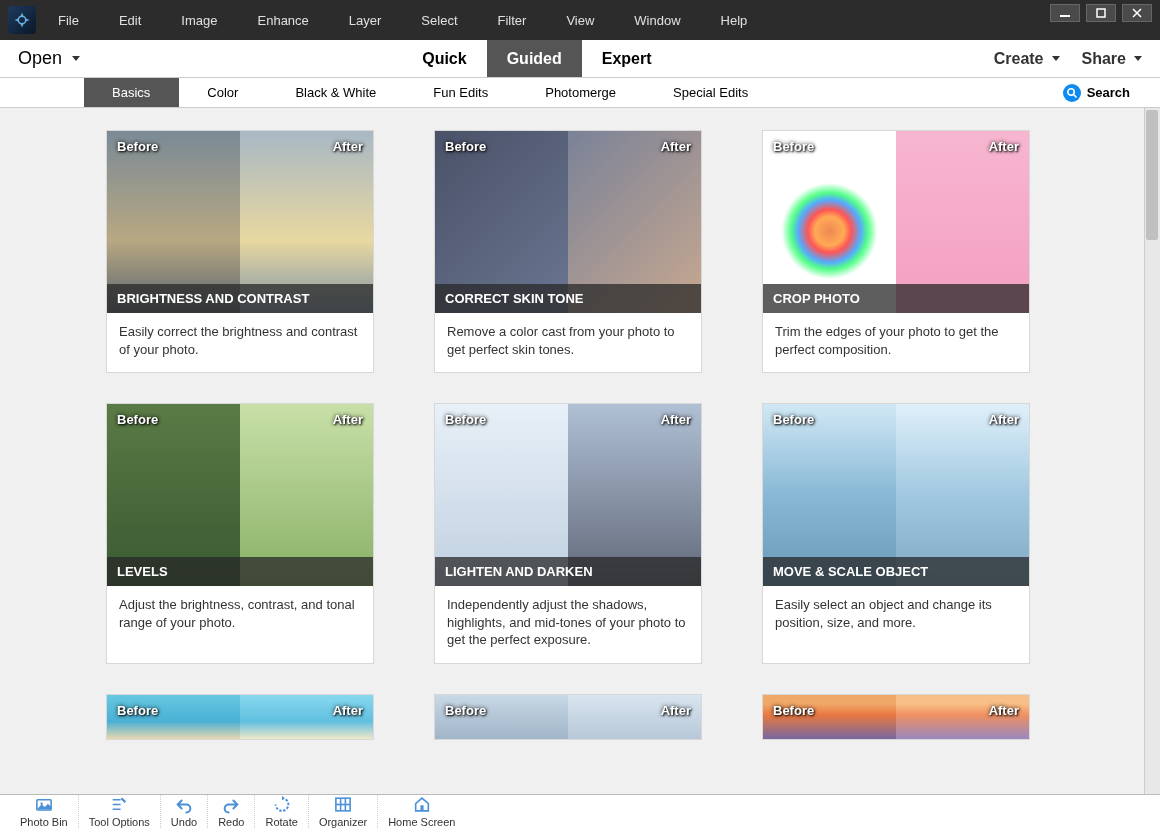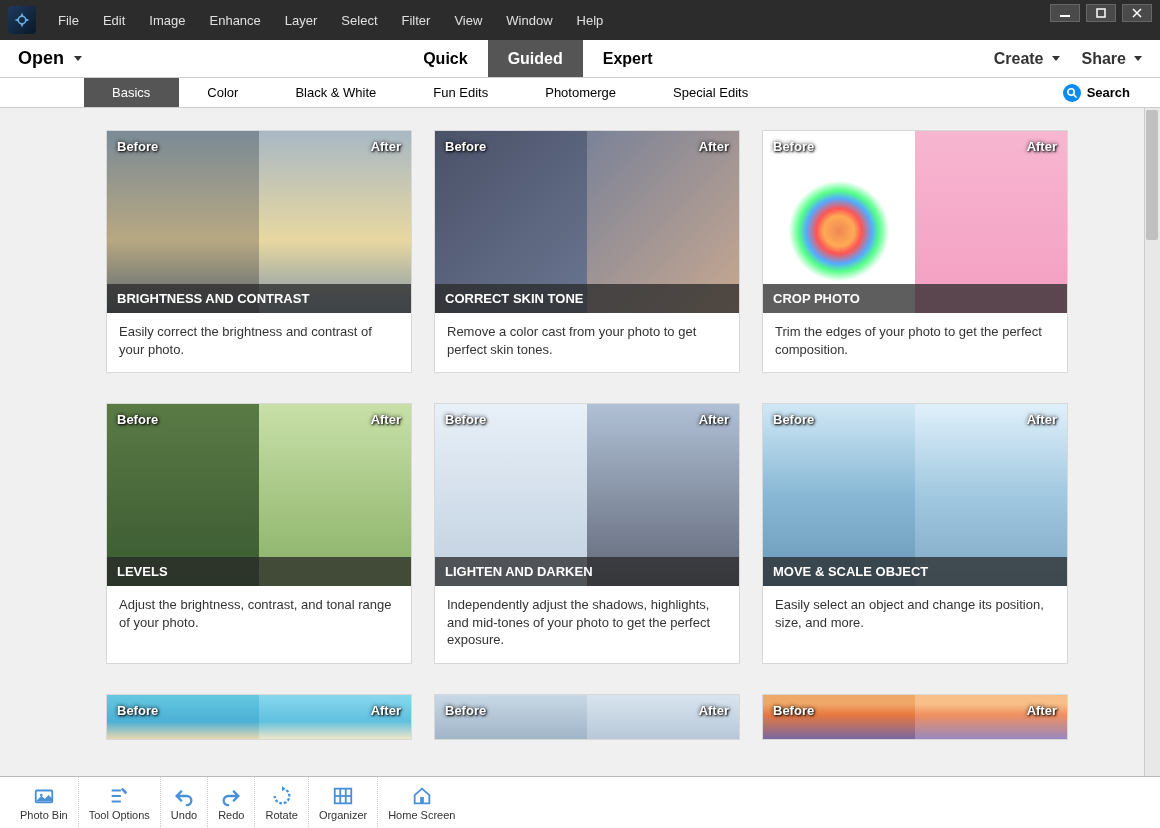--- a/index.html
+++ b/index.html
@@ -1,49 +1,49 @@
 <!DOCTYPE html>
 <html><head>
 <meta charset="utf-8">
 <style>
 * { box-sizing: border-box; margin: 0; padding: 0; }
 body { font-family: "Segoe UI", Tahoma, Arial, sans-serif; font-size: 13px; background: #fff; width: 1160px; height: 828px; overflow: hidden; display: flex; flex-direction: column; }
 .titlebar { height: 40px; background: #2c2c2c; display: flex; align-items: center; color: #ddd; position: relative; }
 .app-icon { width: 28px; height: 28px; margin: 0 10px 0 8px; background: linear-gradient(135deg,#1e3a5f,#0a1828); border-radius: 4px; display:flex; align-items:center; justify-content:center; }
 .app-icon svg { width:18px; height:18px; }
-.menu { display: flex; gap: 0; height:100%; }
+.menu { display: flex; gap: 16px; height:100%; }
 .menu-item { padding: 0 12px; color: #e0e0e0; font-size: 13px; cursor: pointer; height:100%; display:flex; align-items:center;}
 .window-controls { position:absolute; right:8px; top:4px; display:flex; gap:6px; }
 .win-btn { width:30px; height:18px; background:#4a4a4a; border:1px solid #666; display:flex; align-items:center; justify-content:center; color:#fff; font-size:11px; cursor:pointer;}
 .modebar { height: 38px; background: #fff; border-bottom:1px solid #ccc; display:flex; align-items:center; padding:0 18px; }
-.open-btn { font-weight:bold; font-size:18px; cursor:pointer; display:flex; align-items:center; gap:10px;}
+.open-btn { font-weight:normal; font-size:18px; cursor:pointer; display:flex; align-items:center; gap:10px;}
 .tri { width:0; height:0; border-left:4px solid transparent; border-right:4px solid transparent; border-top:5px solid #333; }
 .mode-tabs { margin:0 auto; display:flex; height:100%; align-items:stretch;}
 .mode-tab { font-weight:bold; font-size:16px; padding:0 20px; display:flex; align-items:center; cursor:pointer;}
 .mode-tab.active { background:#555; color:#fff; }
 .right-actions { display:flex; align-items:center; gap:22px; }
 .action-btn { font-weight:bold; font-size:16px; cursor:pointer; display:flex; align-items:center; gap:8px; color:#333;}
 .catbar { height: 30px; background:#fff; border-bottom:1px solid #ccc; display:flex; align-items:stretch; padding-left:84px; }
 .cat-tab { padding:0 28px; display:flex; align-items:center; font-size:13px; font-weight:normal; cursor:pointer; border-right:1px solid transparent;}
 .cat-tab.active { background:#555; color:#fff; }
 .search-wrap { margin-left:auto; display:flex; align-items:center; gap:6px; padding-right:30px; cursor:pointer;}
 .search-icon { width:18px; height:18px; border-radius:50%; background:#0d8bf0; display:flex; align-items:center; justify-content:center;}
 .content { flex:1; background:#f0f0f0; overflow-y:auto; position:relative; }
 .scrollbar-gutter { position:absolute; right:0; top:0; width:16px; height:100%; background:#e8e8e8; border-left:1px solid #ccc;}
 .scrollbar-thumb { position:absolute; right:2px; top:2px; width:12px; height:130px; background:#c0c0c0; border-radius:2px;}
 .grid { padding:22px 40px 22px 106px; display:grid; grid-template-columns: repeat(3, 286px); gap:30px 42px;}
-.card { background:#fff; border:1px solid #d8d8d8; width:306px;}
+.card { background:#fff; border:1px solid #d8d8d8; width:268px;}
 .thumb { height:182px; position:relative; background:#888; overflow:hidden;}
 .thumb .split { display:flex; height:100%; }
 .thumb .half { flex:1; }
 .ba { position:absolute; top:8px; font-size:13px; font-weight:bold; color:#fff; text-shadow:0 0 4px rgba(0,0,0,.9),1px 1px 2px rgba(0,0,0,.9);}
 .ba.before { left:10px; } .ba.after { right:10px; }
 .title-band { position:absolute; left:0; right:0; bottom:0; background:rgba(40,40,40,.75); color:#fff; font-weight:bold; font-size:13px; padding:7px 10px;}
 .desc { padding:10px 12px 14px; font-size:13px; color:#333; line-height:1.35; min-height:56px;}
-.bottombar { height:52px; border-top:1px solid #bbb; background:#fff; display:flex; align-items:center; padding:0 10px; gap:0;}
+.bottombar { height:34px; border-top:1px solid #bbb; background:#fff; display:flex; align-items:center; padding:0 10px; gap:0;}
 .tool { display:flex; flex-direction:column; align-items:center; justify-content:center; gap:2px; padding:0 10px; cursor:pointer; font-size:11px; color:#333; height:100%; border-right:1px dotted #ccc;}
 .tool:last-of-type { border-right:none;}
 .tool svg { width:22px; height:22px; }
 .card.partial .thumb { height: 44px; }
 
 .t1a{background:linear-gradient(#7a8a96,#b8a882 60%,#5a6570);} .t1b{background:linear-gradient(#a8b8c5,#e8d8a0 60%,#8095a8);}
 .t2a{background:linear-gradient(135deg,#4a5268,#6a7590);} .t2b{background:linear-gradient(135deg,#7a8298,#c8a890);}
 .t3a{background:radial-gradient(circle at 50% 55%,#e85,#fa5 12%,#f55 18%,#5af 26%,#5f8 32%,#fff 40%);} .t3b{background:linear-gradient(#f7b6d0,#f49ec2);}
 .t4a{background:linear-gradient(#5a7a45,#3a5a32);} .t4b{background:linear-gradient(#c8e0a8,#88b065);}
 .t5a{background:linear-gradient(#e8f0f8,#c0d0e0);} .t5b{background:linear-gradient(#b0c0d5,#606878);}

